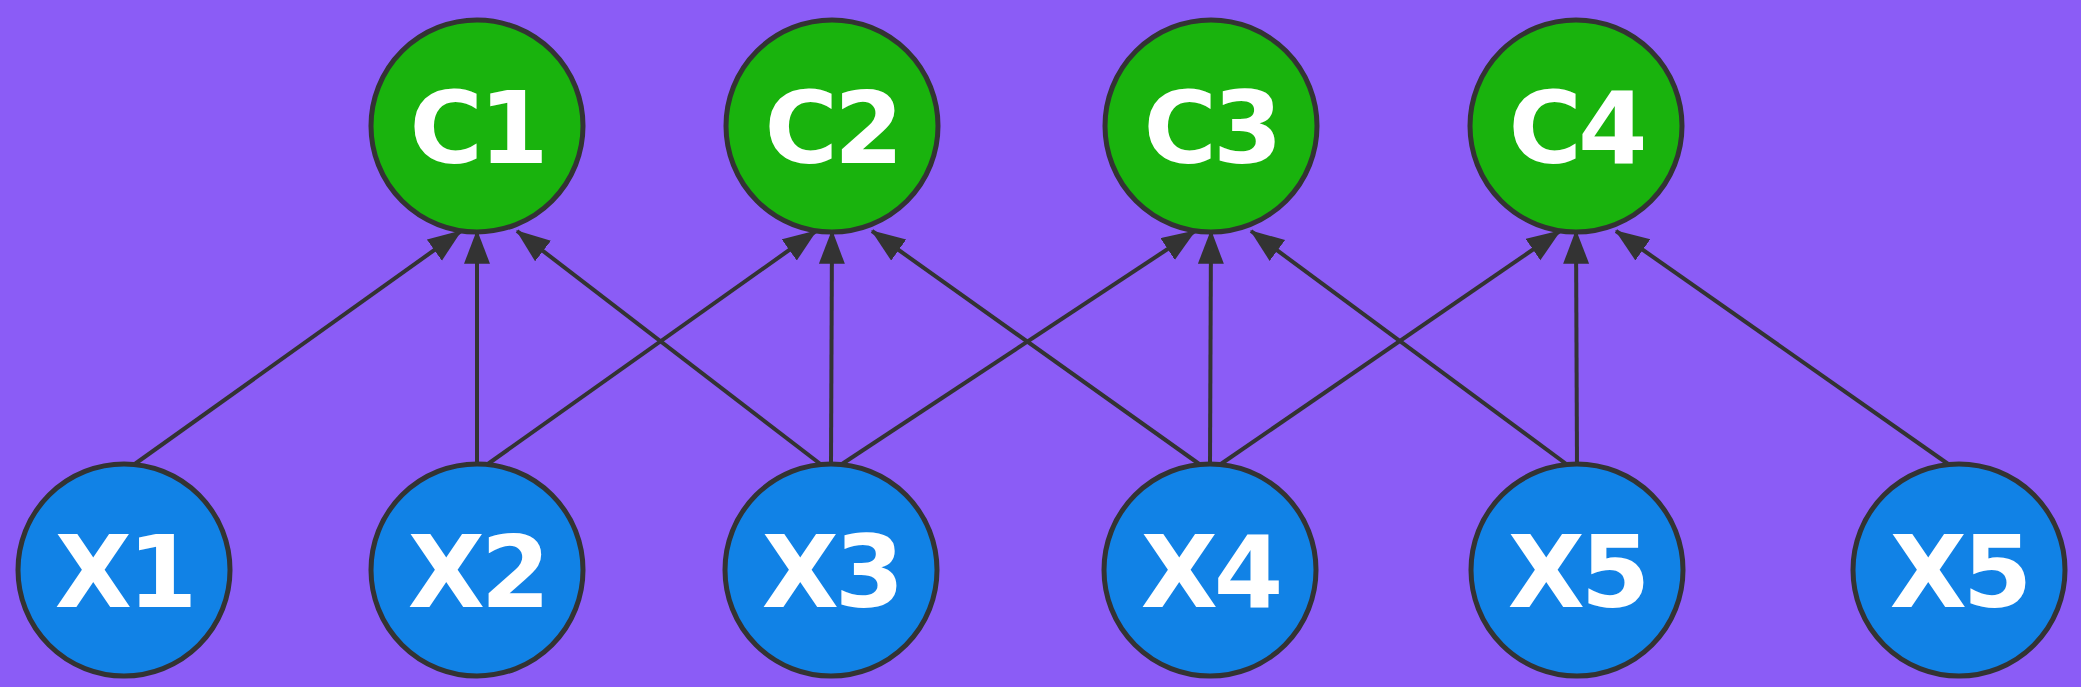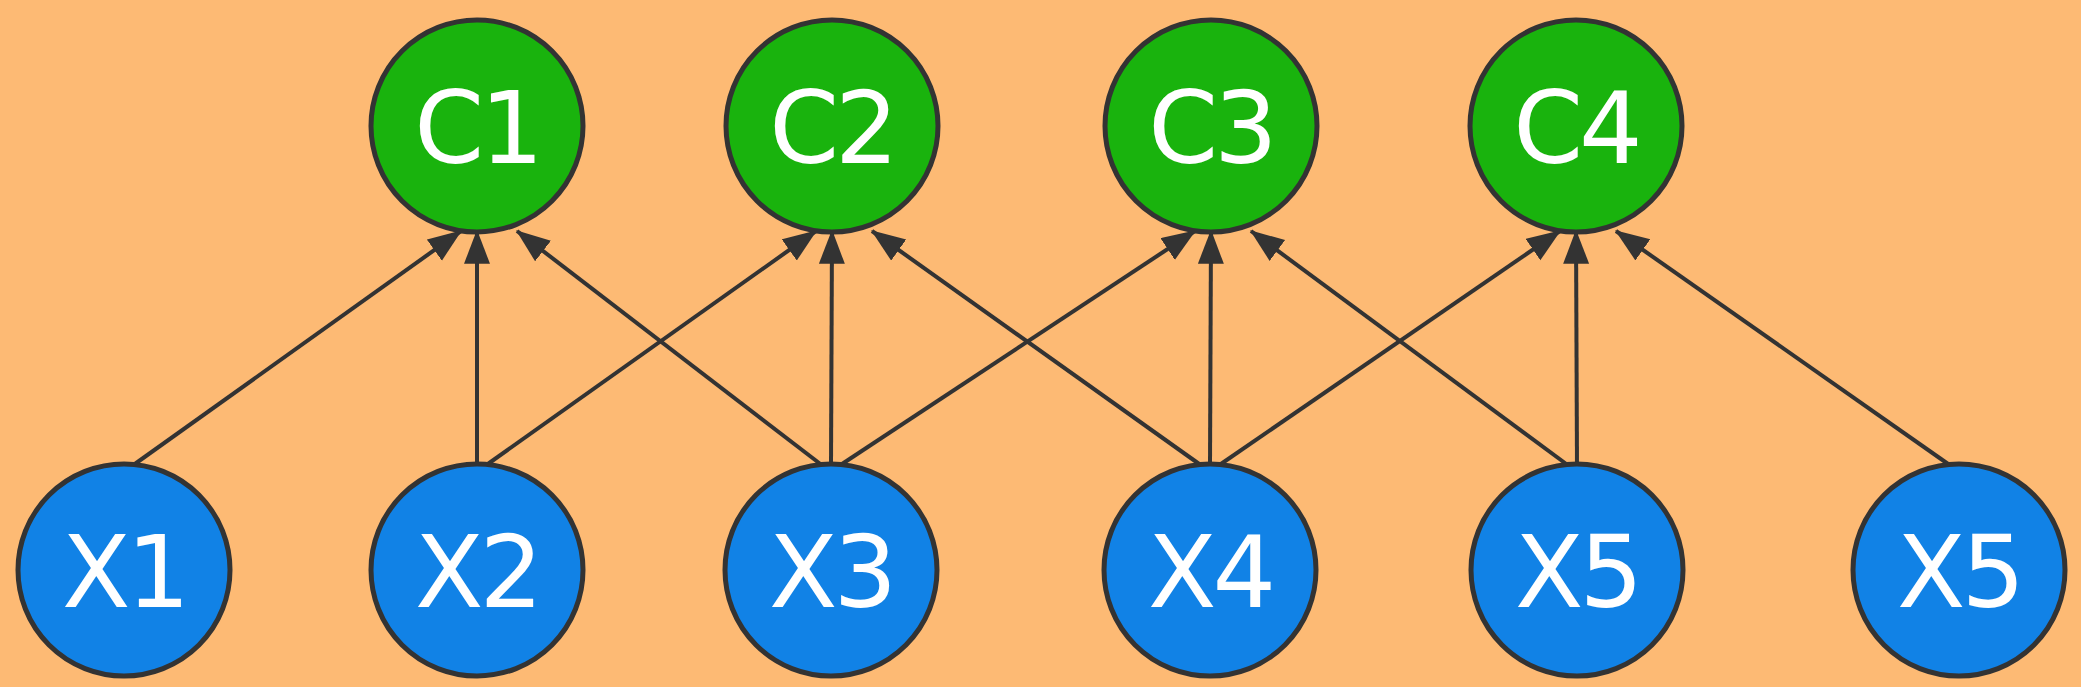--- a/index.html
+++ b/index.html
@@ -34,21 +34,21 @@
     fill: none;
     stroke-width: 4px;
   }
   .node-circle {
     stroke-width: 5px;
   }
 </style>
 </head>
 <body>
 
-<div class="stage" style="background: #fdba74;">
+<div class="stage" style="background: #8b5cf6; font-weight: bold;">
   <svg id="graph-svg" xmlns="http://www.w3.org/2000/svg" viewBox="0 0 2081 687">
     <defs>
       <marker id="arrowhead" markerWidth="10" markerHeight="8" refX="8.2" refY="3.25" orient="auto" markerUnits="strokeWidth">
         <path id="arrowhead-path" d="M0,0 L8.5,3.25 L0,6.5 Z" fill="#333333"></path>
       </marker>
     </defs>
     <g id="edges-layer">
         <line x1="132" y1="466" x2="461" y2="231" class="edge-line" stroke="#333333" marker-end="url(#arrowhead)"></line>
         <line x1="477" y1="466" x2="477" y2="231" class="edge-line" stroke="#333333" marker-end="url(#arrowhead)"></line>
         <line x1="485" y1="466" x2="816" y2="231" class="edge-line" stroke="#333333" marker-end="url(#arrowhead)"></line>

